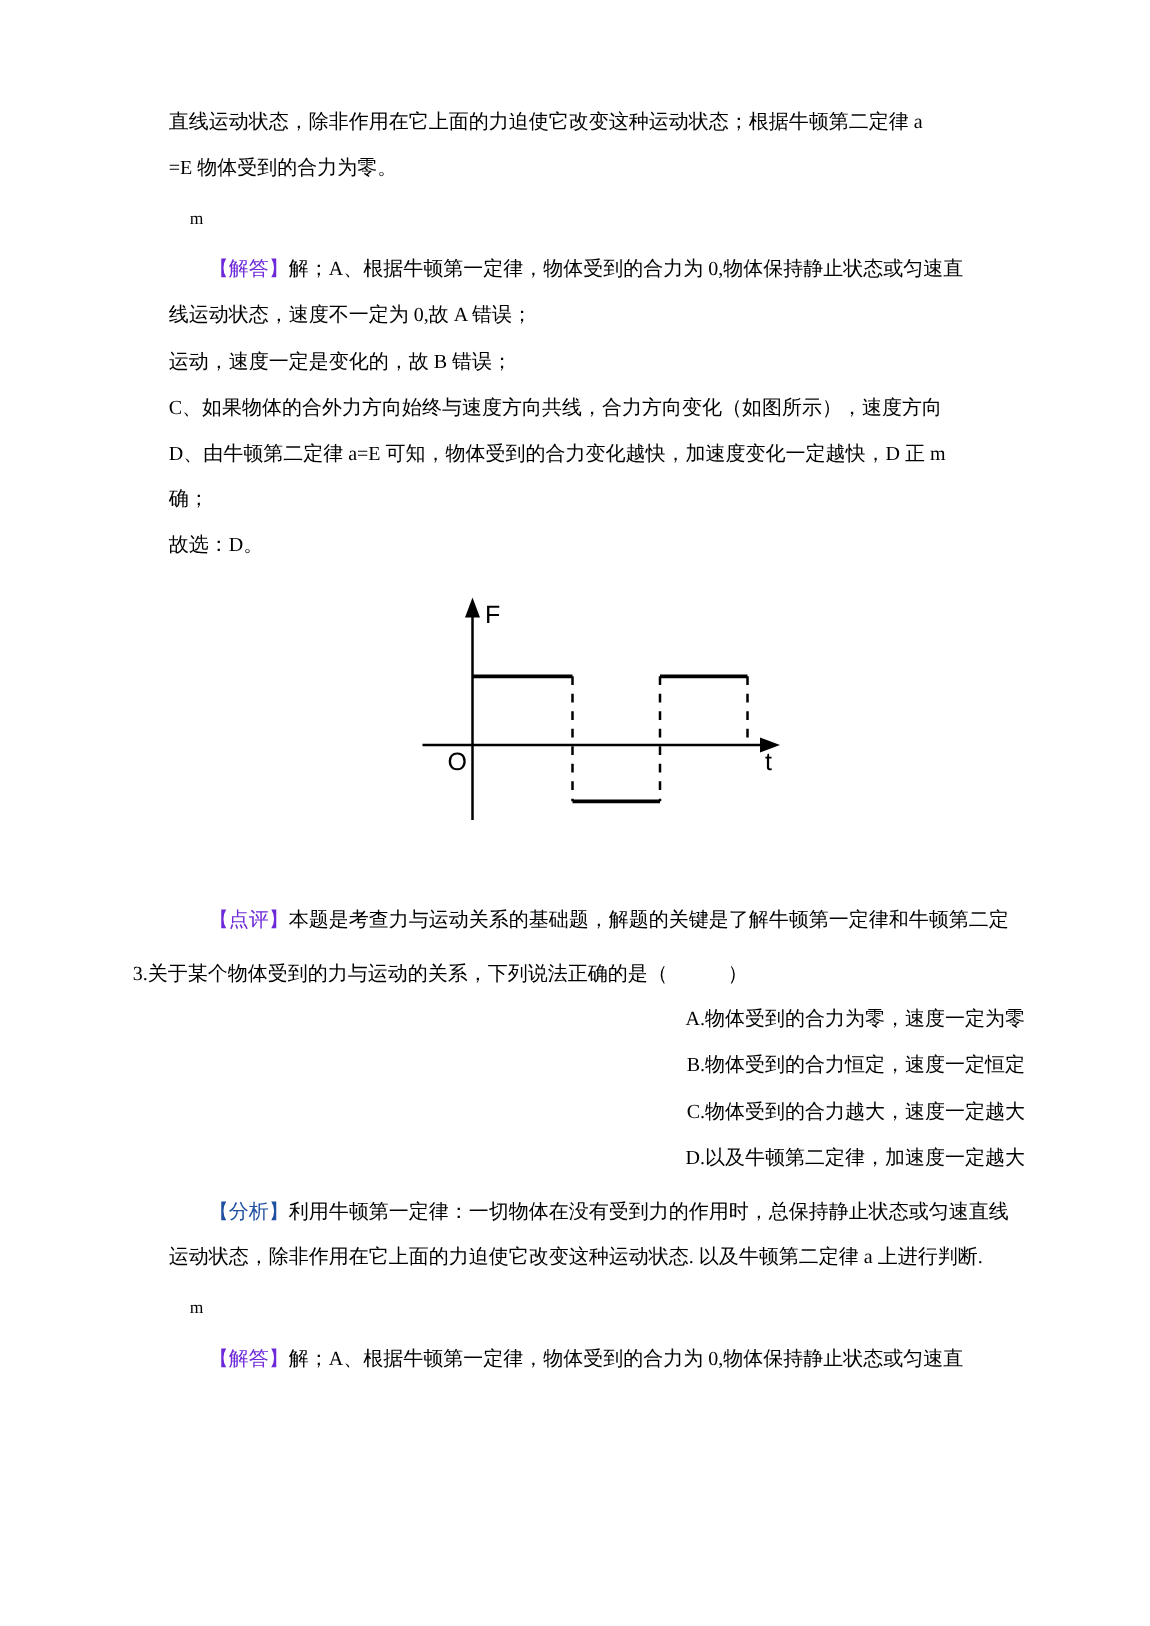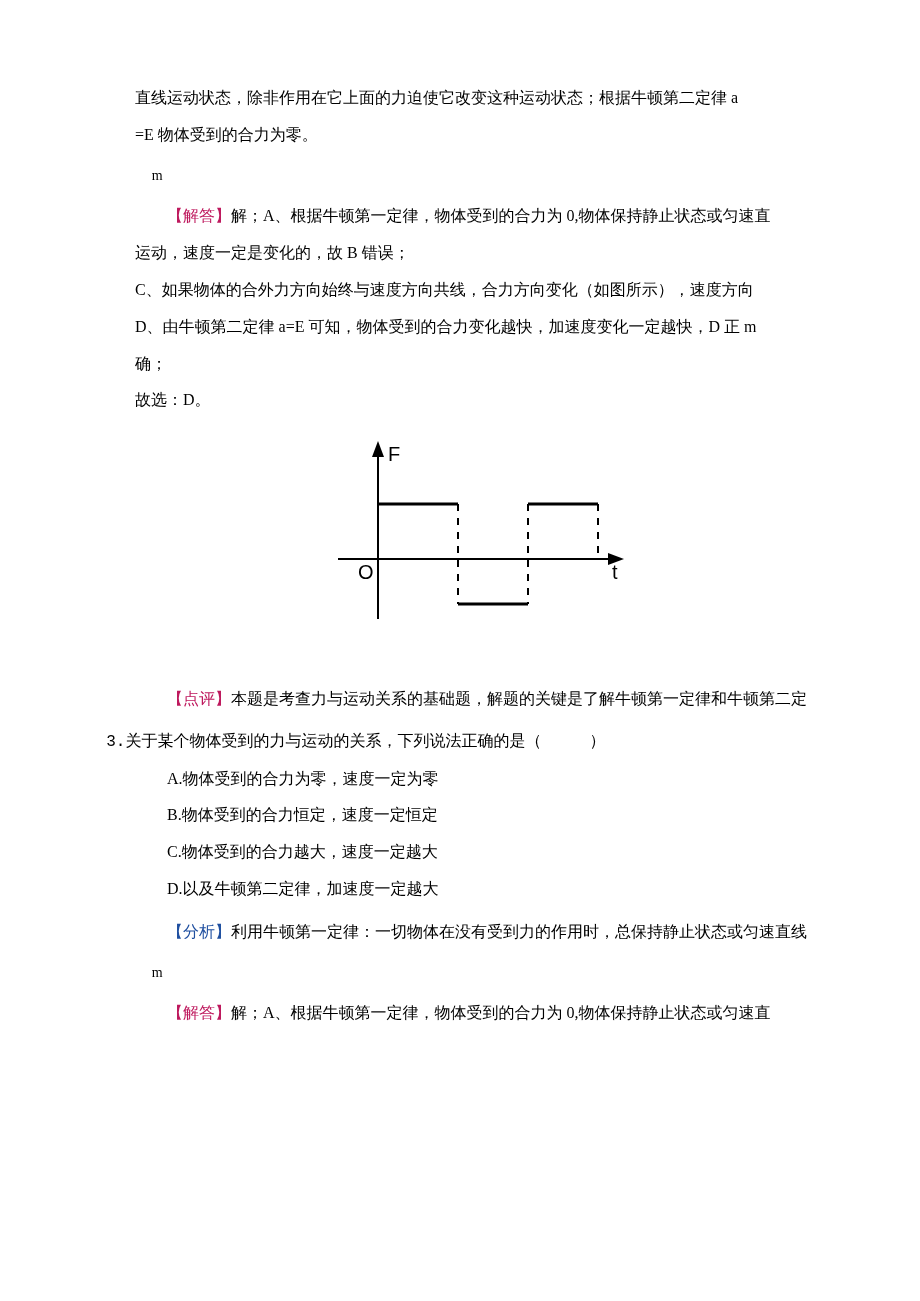--- a/index.html
+++ b/index.html
@@ -15,46 +15,47 @@
     padding:80px 100px 80px 135px;
     box-sizing:border-box;
     line-height:2.3;
   }
   .line{
     text-align:justify;
     margin:0;
   }
   .indent{ text-indent:2em; }
   .sub{ margin-left:1.2em; font-size:14px; line-height:1.2; }
-  .tag{ color:#be185d; }
+  .tag{ color:#6d28d9; }
   .tag2{ color:#1f4fa0; }
   .figwrap{ text-align:center; margin:20px 0 28px 0; }
   .fig{ display:inline-block; }
   .qnum{ margin-left:-1.8em; }
-  .opt{ text-indent:2em; margin:0; }
+  .opt{ text-indent:2em; margin:0;text-align:right; }
   .gap{ height:6px; }
 
   
   .axis{ stroke:#000; stroke-width:2; fill:none; }
   .step{ stroke:#000; stroke-width:3; fill:none; }
   .dash{ stroke:#000; stroke-width:2; stroke-dasharray:7,7; fill:none; }
   .axlabel{ font-family:Arial,sans-serif; font-size:20px; }
 </style>
 </head>
 <body>
 
 <div class="page">
 
   <p class="line">直线运动状态，除非作用在它上面的力迫使它改变这种运动状态；根据牛顿第二定律 a</p>
   <p class="line">=E 物体受到的合力为零。</p>
   <p class="sub">m</p>
 
   <p class="line indent">
     <span class="tag">【解答】</span><span>解；A、根据牛顿第一定律，物体受到的合力为 0,物体保持静止状态或匀速直</span>
   </p>
+  <p class="line">线运动状态，速度不一定为 0,故 A 错误；</p>
 
   <p class="line">运动，速度一定是变化的，故 B 错误；</p>
 
   <p class="line">C、如果物体的合外力方向始终与速度方向共线，合力方向变化（如图所示），速度方向</p>
 
   <p class="line">D、由牛顿第二定律 a=E 可知，物体受到的合力变化越快，加速度变化一定越快，D 正 m</p>
   <p class="line">确；</p>
 
   <p class="line">故选：D。</p>
 
@@ -80,32 +81,33 @@
         <line class="dash" x1="200" y1="65" x2="200" y2="165"></line>
         <line class="dash" x1="270" y1="65" x2="270" y2="120"></line>
       </svg>
     </div>
   </div>
 
   <p class="line indent">
     <span class="tag">【点评】</span><span>本题是考查力与运动关系的基础题，解题的关键是了解牛顿第一定律和牛顿第二定</span>
   </p>
 
-  <p class="line" style="margin-top:6px;font-family:Liberation Mono, monospace;">
+  <p class="line" style="margin-top:6px;">
     <span class="qnum">3.</span><span>关于某个物体受到的力与运动的关系，下列说法正确的是（　　　）</span>
   </p>
   <p class="opt">A.物体受到的合力为零，速度一定为零</p>
   <p class="opt">B.物体受到的合力恒定，速度一定恒定</p>
   <p class="opt">C.物体受到的合力越大，速度一定越大</p>
   <p class="opt">D.以及牛顿第二定律，加速度一定越大</p>
 
   <div class="gap"></div>
 
   <p class="line indent">
     <span class="tag2">【分析】</span><span>利用牛顿第一定律：一切物体在没有受到力的作用时，总保持静止状态或匀速直线</span>
   </p>
+  <p class="line">运动状态，除非作用在它上面的力迫使它改变这种运动状态. 以及牛顿第二定律 a 上进行判断.</p>
   <p class="sub">m</p>
 
   <p class="line indent">
     <span class="tag">【解答】</span><span>解；A、根据牛顿第一定律，物体受到的合力为 0,物体保持静止状态或匀速直</span>
   </p>
 
 </div>
 
 </body></html>

